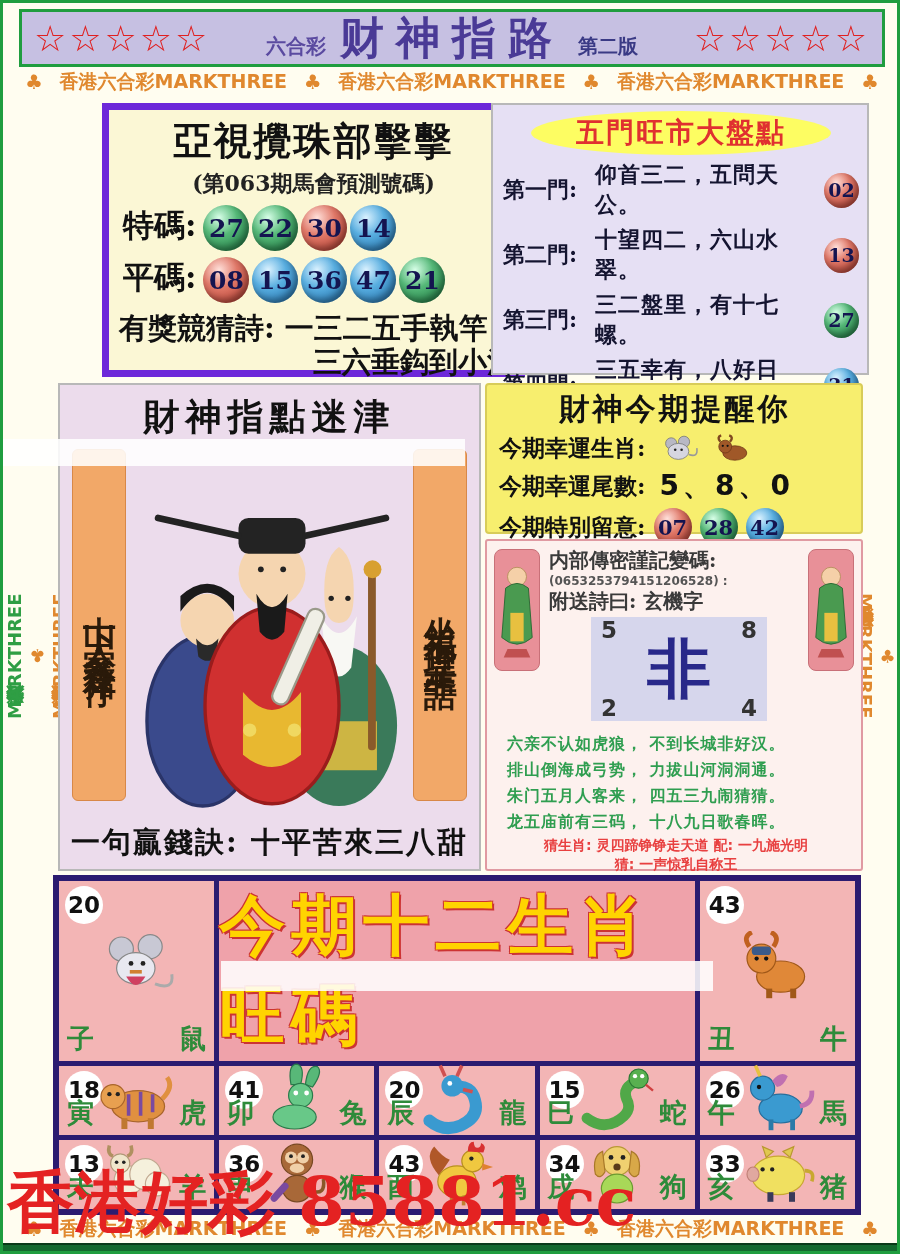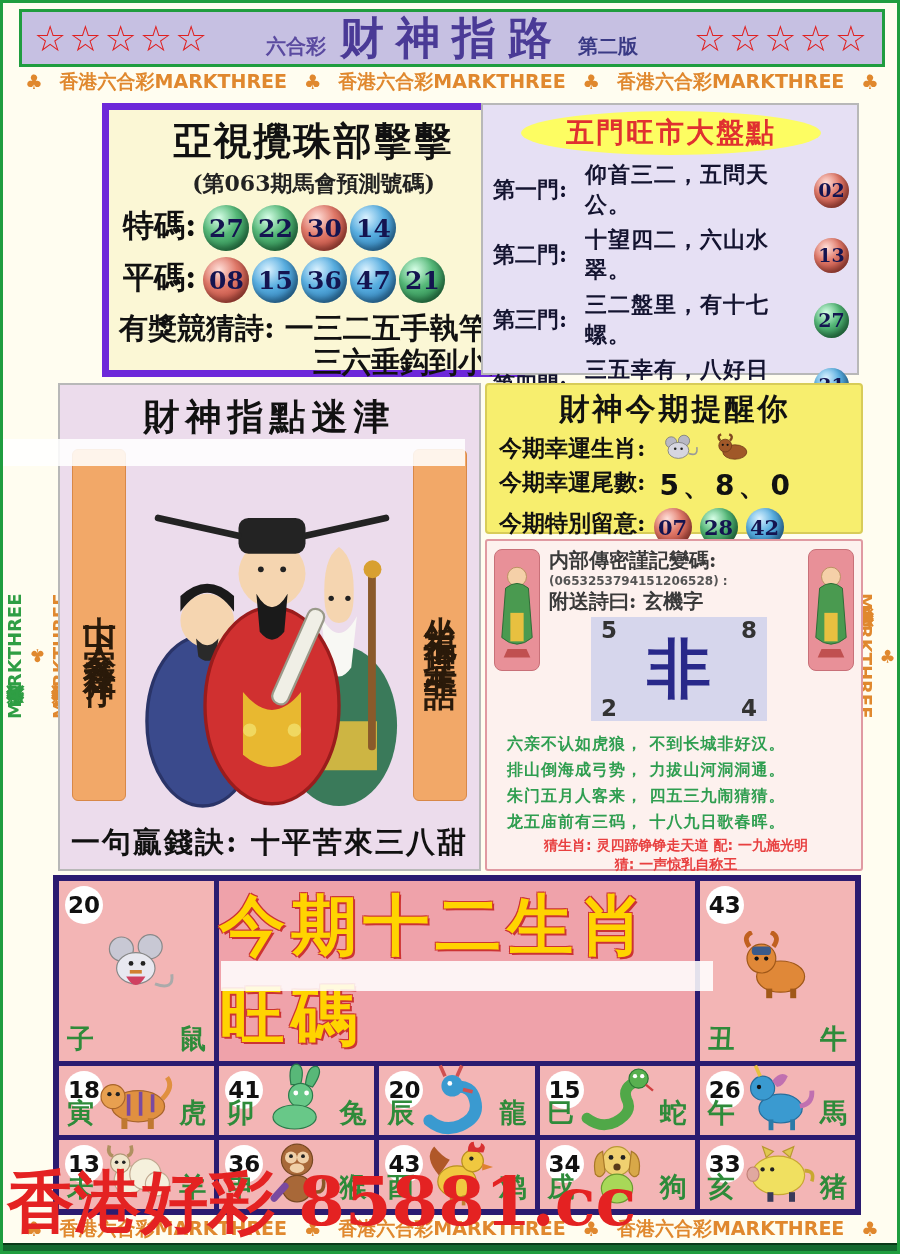--- a/index.html
+++ b/index.html
@@ -63,38 +63,38 @@
              border-radius:6px; border:1px solid #d88848; display:flex; align-items:center; justify-content:center; }
   .couplet-text { writing-mode:vertical-rl; text-orientation:upright; font-size:33px;
                   font-weight:bold; color:#2a1a0a; letter-spacing:10px;
                   font-family:"DejaVu Serif","Liberation Serif",serif; }
   .coupL { left:12px; } .coupR { right:12px; }
   .gods { position:absolute; left:78px; top:52px; width:268px; height:374px; }
   .boxB-bottom { position:absolute; left:0; top:438px; width:100%; text-align:center;
                  font-size:29px; font-weight:bold; color:#111; letter-spacing:2px; }
 
   
-  .boxC { position:absolute; left:478px; top:100px; width:378px; height:272px;
+  .boxC { position:absolute; left:488px; top:100px; width:378px; height:272px;
           background:#e6e0f4; border:2px solid #b8b8b8; padding:6px 8px 0 10px; }
   .oval-title { width:300px; height:44px; margin:0 auto; background:#fdfd62; border-radius:50%;
                 display:flex; align-items:center; justify-content:center; font-size:28px;
                 font-weight:bold; color:#e03030; letter-spacing:2px;
                 font-family:"DejaVu Serif","Liberation Serif",serif; }
   .door-row { display:flex; align-items:center; margin-top:5px; font-family:"DejaVu Serif","Liberation Serif",serif; }
   .door-label { width:92px; font-size:22px; font-weight:bold; color:#141430; }
   .door-phrase { flex:1; font-size:22px; font-weight:bold; color:#141430; letter-spacing:1px; }
   .door-row .ball { width:35px; height:35px; font-size:19px; flex:0 0 35px; }
   .boxC-note { text-align:center; font-size:20px; font-weight:bold; color:#141430; margin-top:9px;
                font-family:"DejaVu Serif","Liberation Serif",serif; }
 
   
   .boxD { position:absolute; left:482px; top:380px; width:378px; height:151px;
           background:#f7ee6e; border:2px solid #d8cc58; border-radius:4px; padding:4px 10px 0 12px; }
   .boxD-title { text-align:center; font-size:30px; font-weight:bold; color:#111; letter-spacing:3px; }
-  .boxD-row { display:flex; align-items:flex-start; margin-top:3px; }
+  .boxD-row { display:flex; align-items:center; margin-top:3px; }
   .boxD-label { font-size:23px; font-weight:bold; color:#111;
                 font-family:"DejaVu Serif","Liberation Serif",serif; white-space:nowrap; }
   .boxD-tail { font-size:28px; font-weight:bold; color:#111; margin-left:14px; letter-spacing:4px; }
   .boxD-row .ball { width:38px; height:38px; font-size:21px; margin-left:8px; }
   .mini-animal { width:40px; height:30px; margin-left:14px; }
 
   
   .boxE { position:absolute; left:482px; top:536px; width:378px; height:332px;
           background:#fdf1ee; border:2px solid #e09aa2; border-radius:3px; }
   .deity-card { position:absolute; top:8px; width:46px; height:122px; background:#e89098;

